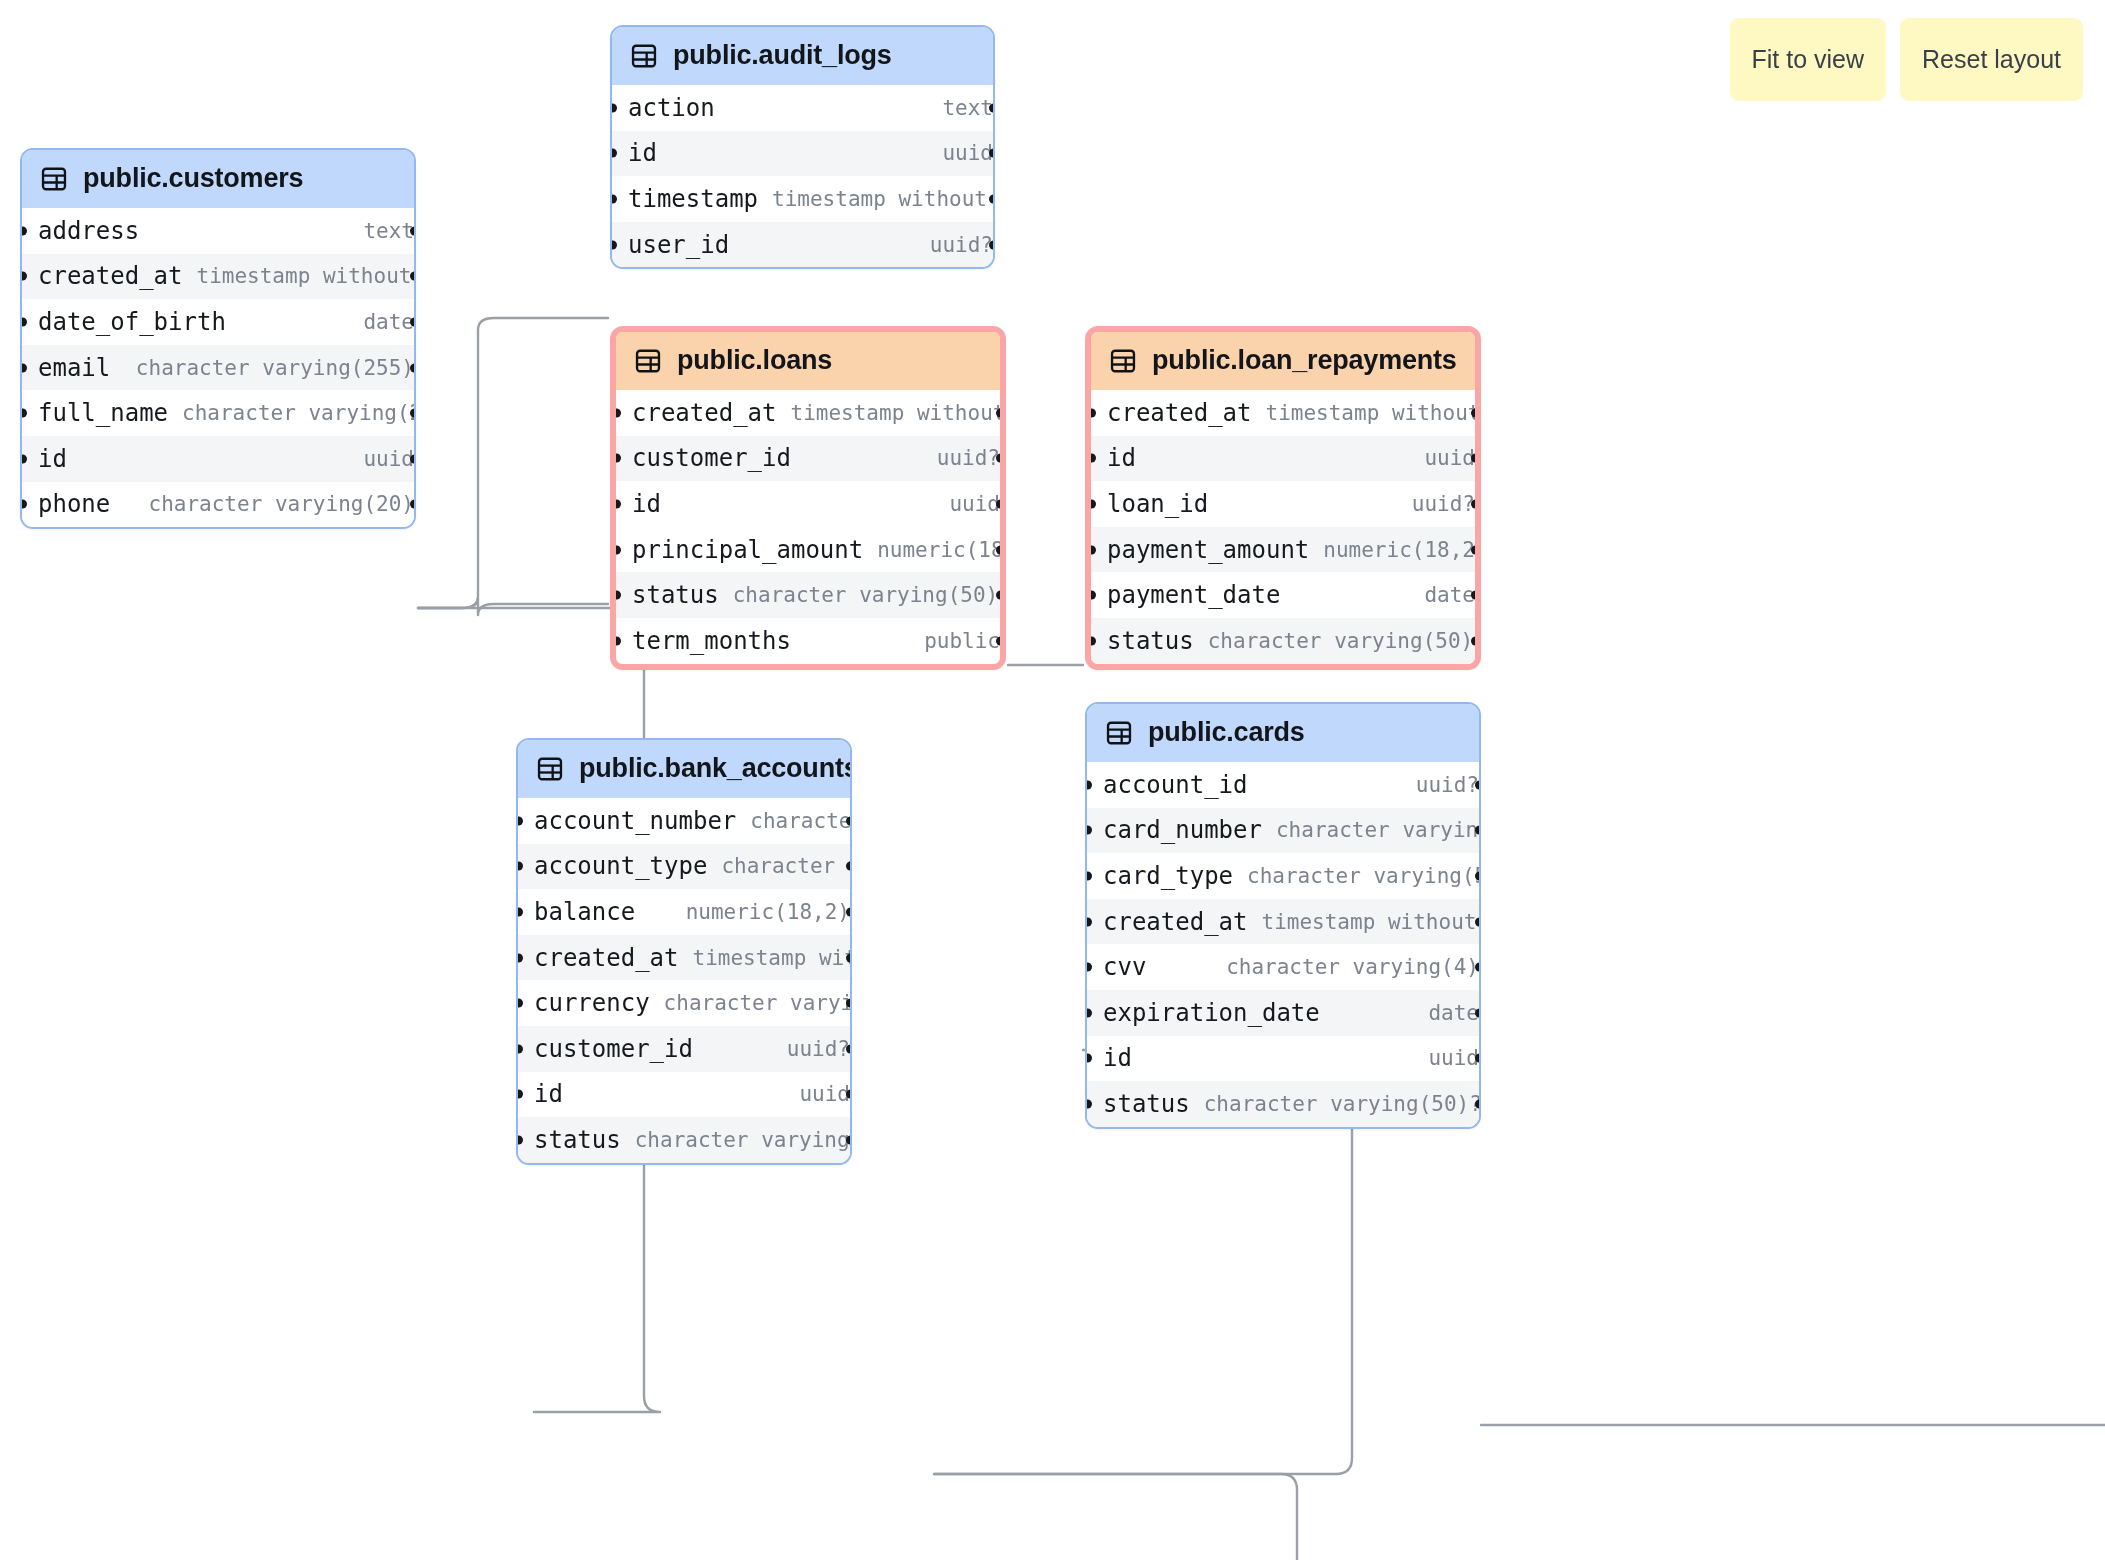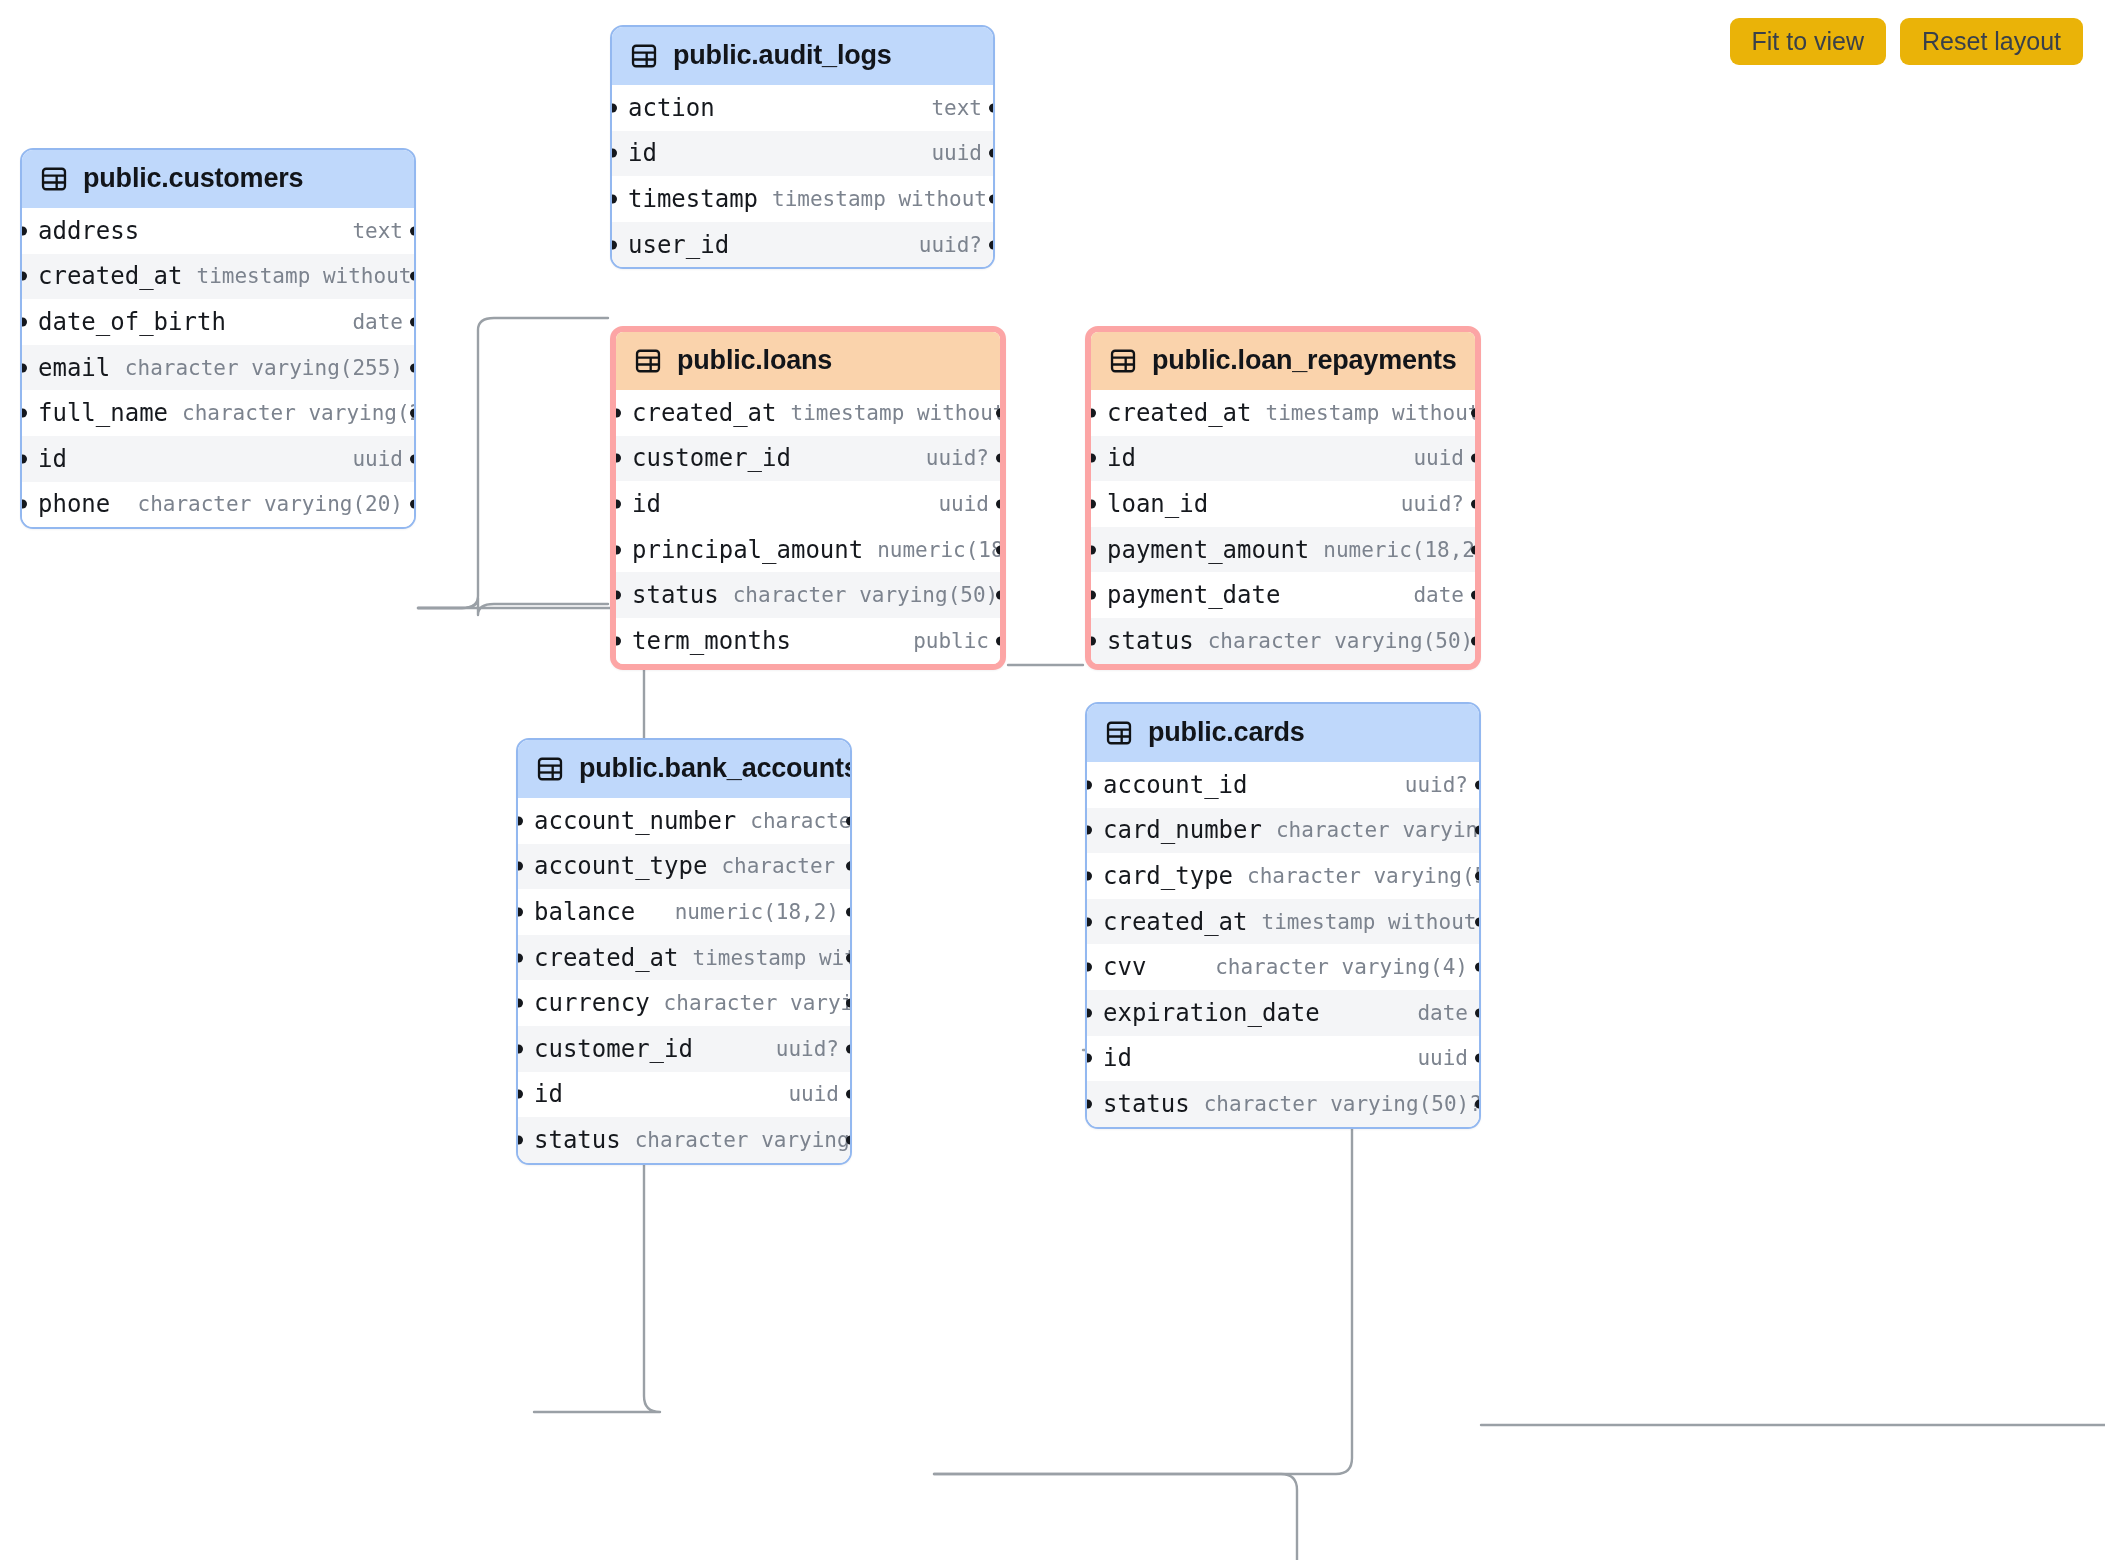--- a/index.html
+++ b/index.html
@@ -13,23 +13,23 @@
 
   
   #edges { position:absolute; left:0; top:0; width:2105px; height:1560px; pointer-events:none; z-index:1; }
 
   
   .toolbar {
     position:absolute; top:18px; right:22px;
     display:flex; gap:14px; z-index:40;
   }
   .tb-btn {
-    background:#eab308; color:#39404a;
+    background:#fef9c3; color:#39404a;
     border:none; border-radius:9px;
-    padding:9px 22px;
+    padding:27px 22px;
     font-size:25px; line-height:1.15;
     font-family:"Liberation Sans", sans-serif;
     cursor:pointer; white-space:nowrap;
   }
 
   
   .tbl {
     position:absolute; z-index:10;
     border-radius:13px;
     background:#ffffff;
@@ -50,21 +50,21 @@
   .orange > .tbl-head { background:#fad3ac; }
 
   .ticon { width:28px; height:28px; flex:0 0 28px; display:block; }
 
   .rows { display:block; }
   .row {
     position:relative;
     display:flex; align-items:center; justify-content:space-between;
     gap:14px;
     height:45.6px;
-    padding:0 11px 0 16px;
+    padding:0 0 0 16px;
     background:#ffffff;
   }
   .row.alt { background:#f4f5f7; }
   .fname {
     font-family:"DejaVu Sans Mono","Liberation Mono",monospace;
     font-size:24px; color:#15181d; white-space:nowrap;
   }
   .ftype {
     font-family:"DejaVu Sans Mono","Liberation Mono",monospace;
     font-size:21px; color:#7c838e; white-space:nowrap;

